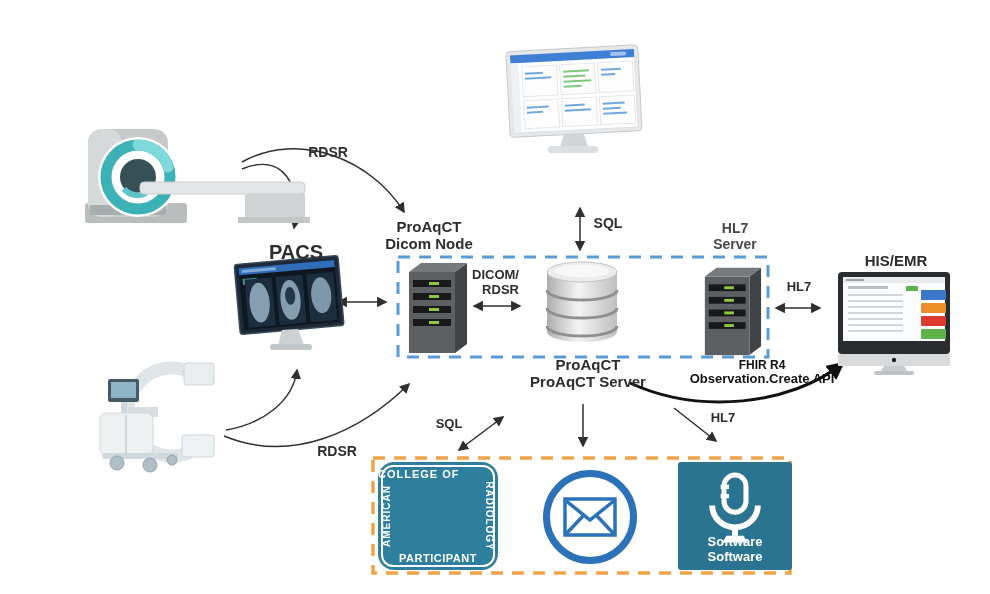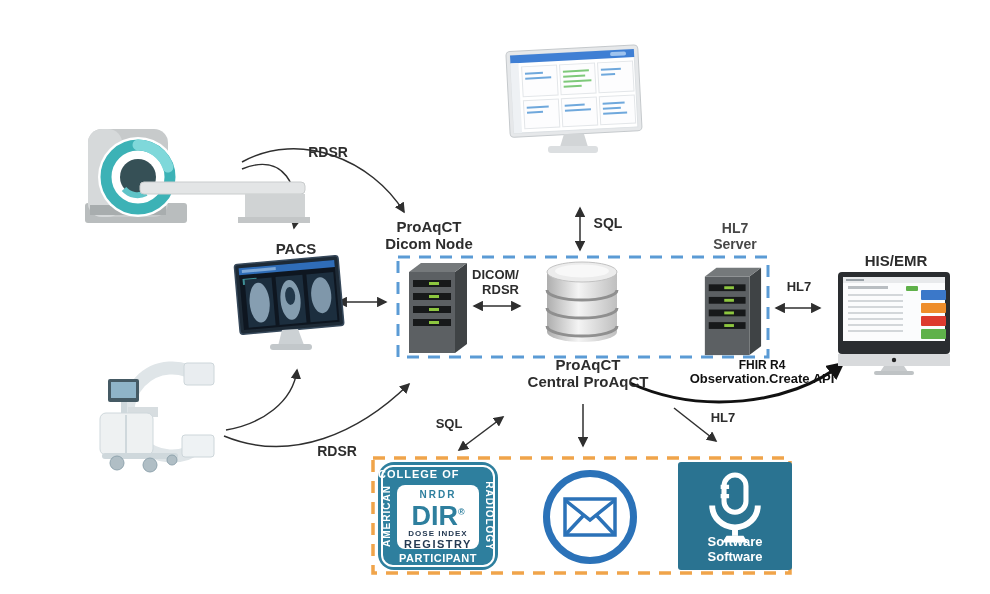--- a/index.html
+++ b/index.html
@@ -250,26 +250,20 @@
       <ellipse cx="39" cy="13" rx="27" ry="6.5" fill="#f8f8f8"></ellipse>
     </g>
   </svg>
 
   <div class="badge">
     <div class="badge-ring"></div>
     <div class="badge-top">COLLEGE OF</div>
     <div class="badge-left">AMERICAN</div>
     <div class="badge-right">RADIOLOGY</div>
     <div class="badge-bottom">PARTICIPANT</div>
-    <div class="badge-card">
-      <div class="badge-nrdr">NRDR</div>
-      <div class="badge-dir"><span>DIR</span><span class="badge-reg">®</span></div>
-      <div class="badge-di">DOSE INDEX</div>
-      <div class="badge-rg">REGISTRY</div>
-    </div>
   </div>
 
   <div class="email-circle">
     <svg width="56" height="42" viewBox="0 0 56 42" style="position:absolute;left:12px;top:19px;">
       <g fill="none" stroke="#2b72b8" stroke-width="3.5">
         <rect x="3" y="3" width="50" height="36"></rect>
         <path d="M3,4 L28,24 L53,4"></path>
         <path d="M4,38 L21,20 M52,38 L35,20"></path>
       </g>
     </svg>
@@ -284,28 +278,28 @@
         <line x1="57" y1="68" x2="57" y2="78" stroke-width="7"></line>
         <polygon points="47,78 67,78 72,86 42,86" fill="#ffffff" stroke="none"></polygon>
       </g>
     </svg>
     <div class="dictation-label">
       <span style="display:block">Software</span>
       <span style="display:block">Software</span>
     </div>
   </div>
 
-  <div class="label ctr" style="left:296px;top:241px;font-size:15px;">PACS</div>
+  <div class="label ctr" style="left:296px;top:241px;font-size:20px;">PACS</div>
   <div class="label ctr" style="left:429px;top:219px;font-size:15px;">
     <span style="display:block">ProAqCT</span>
     <span style="display:block">Dicom Node</span>
   </div>
   <div class="label ctr" style="left:588px;top:357px;font-size:15px;">
     <span style="display:block">ProAqCT</span>
-    <span style="display:block">Central ProAqCT</span>
+    <span style="display:block">ProAqCT Server</span>
   </div>
   <div class="label ctr" style="left:735px;top:221px;font-size:14px;color:#474747;">
     <span style="display:block">HL7</span>
     <span style="display:block">Server</span>
   </div>
   <div class="label ctr" style="left:896px;top:253px;font-size:15px;">HIS/EMR</div>
 
   <div class="label ctr" style="left:328px;top:145px;font-size:14px;">RDSR</div>
   <div class="label" style="left:472px;top:268px;font-size:13px;text-align:right;">
     <span style="display:block">DICOM/</span>

